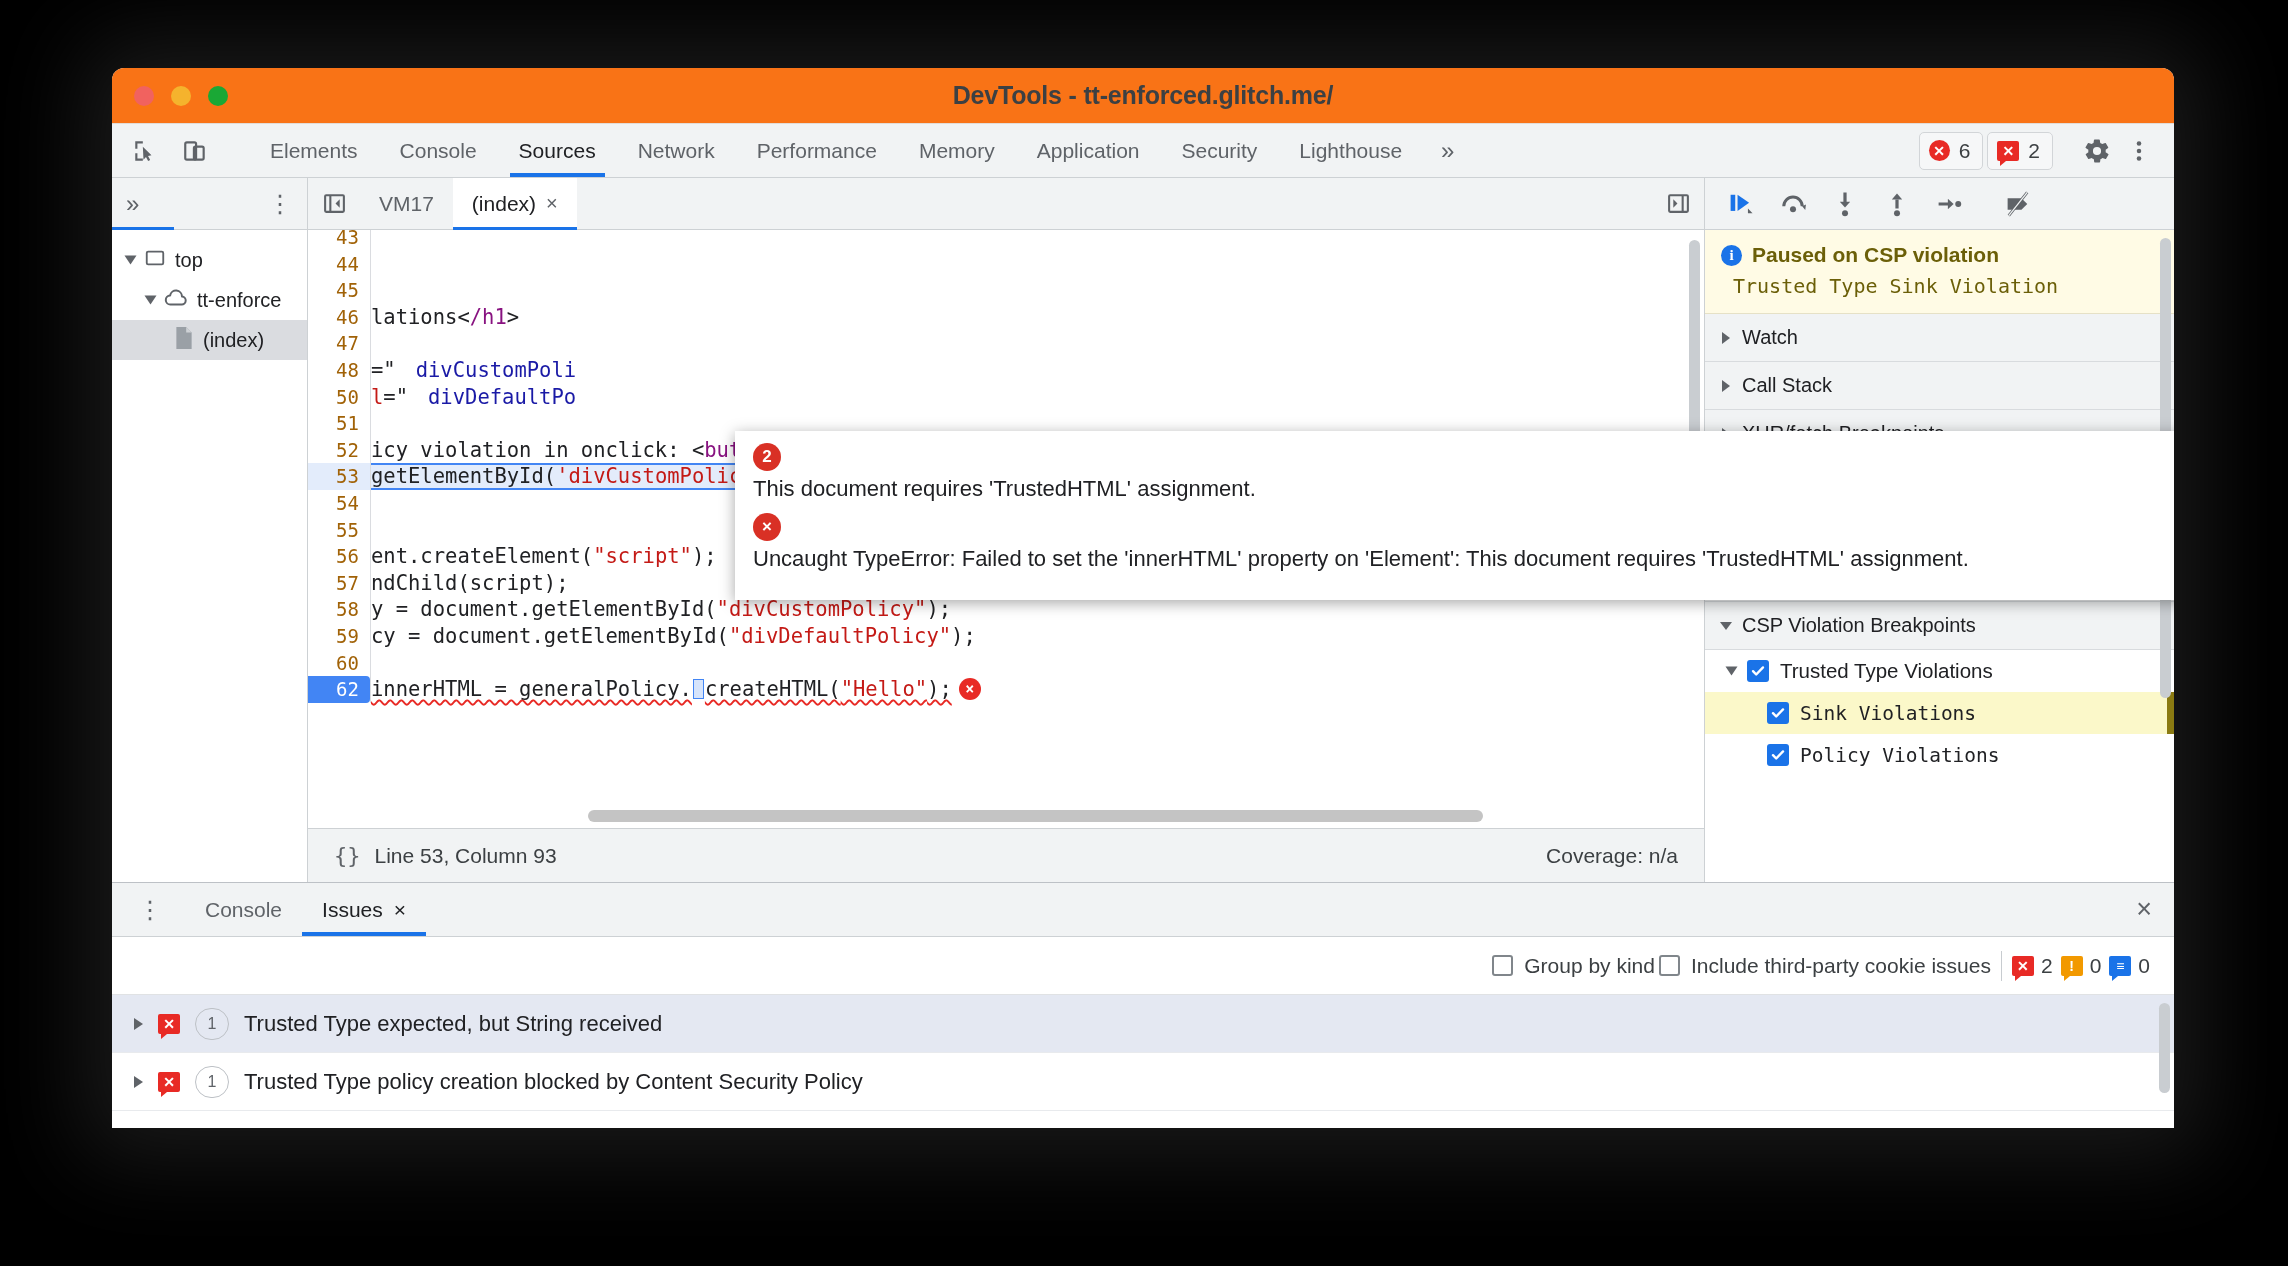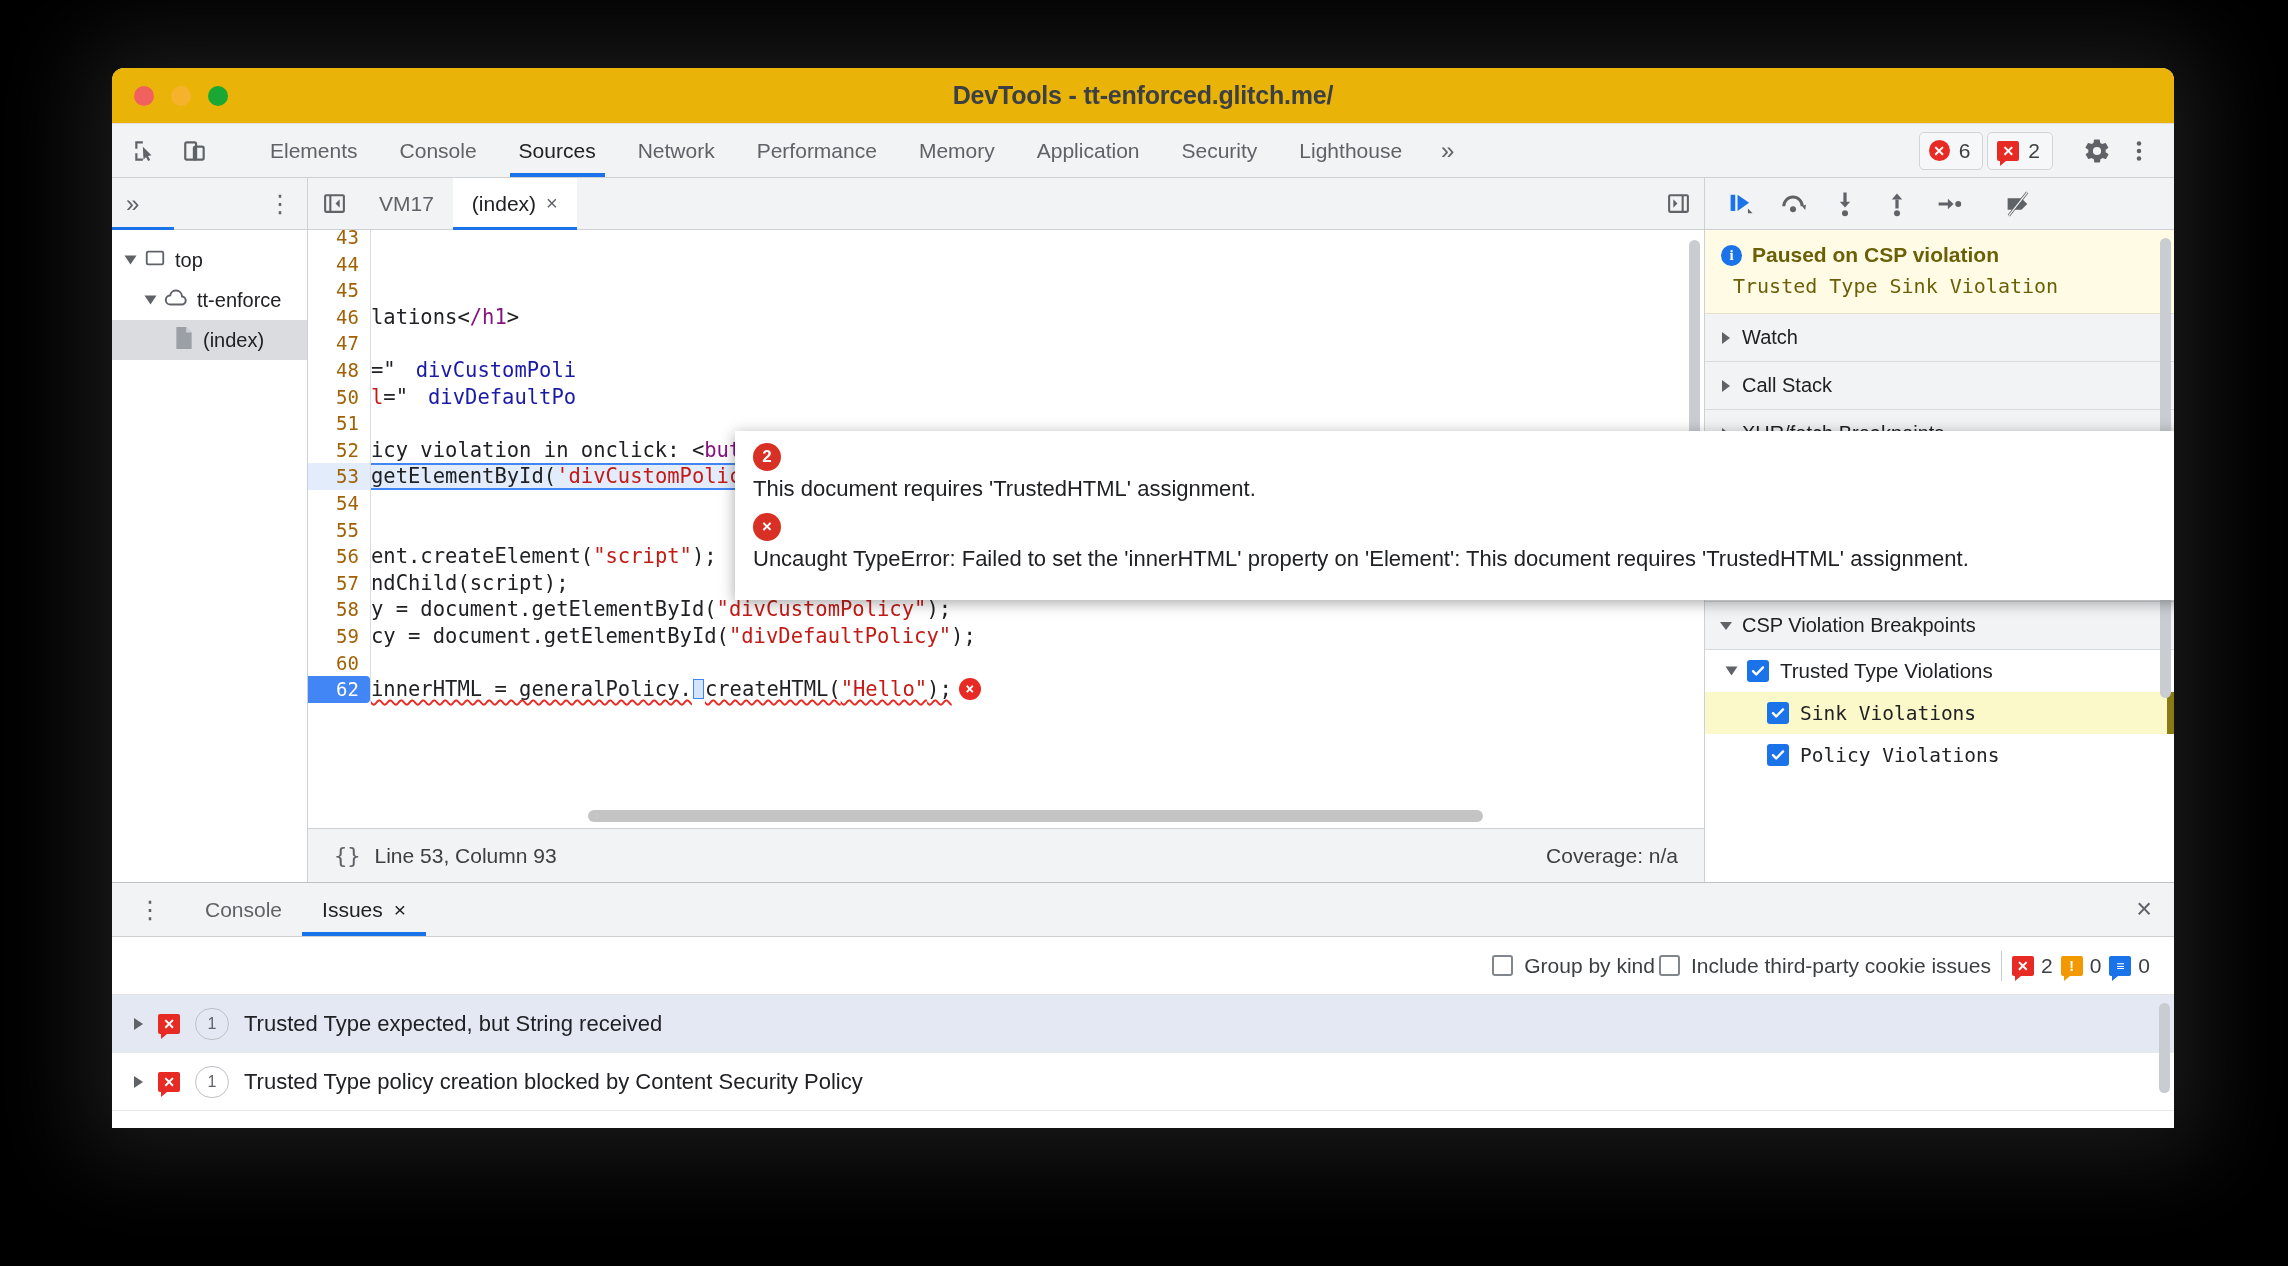--- a/index.html
+++ b/index.html
@@ -20,21 +20,21 @@
     position: absolute;
     left: 112px; top: 68px;
     width: 2062px; height: 1060px;
     background: #fff;
     border-radius: 12px 12px 0 0;
     overflow: hidden;
     box-shadow: 0 0 90px 30px rgba(255,255,255,0.10);
   }
   .titlebar {
     height: 56px;
-    background: #eab308;
+    background: #f97316;
     position: relative;
     display: flex; align-items: center; justify-content: center;
     border-bottom: 1px solid #e2dcd7;
   }
   .title-text {
     font-size: 25px; font-weight: bold; color: #3c4043;
     letter-spacing: -0.2px;
   }
   .traffic {
     position: absolute; left: 22px; top: 50%;

